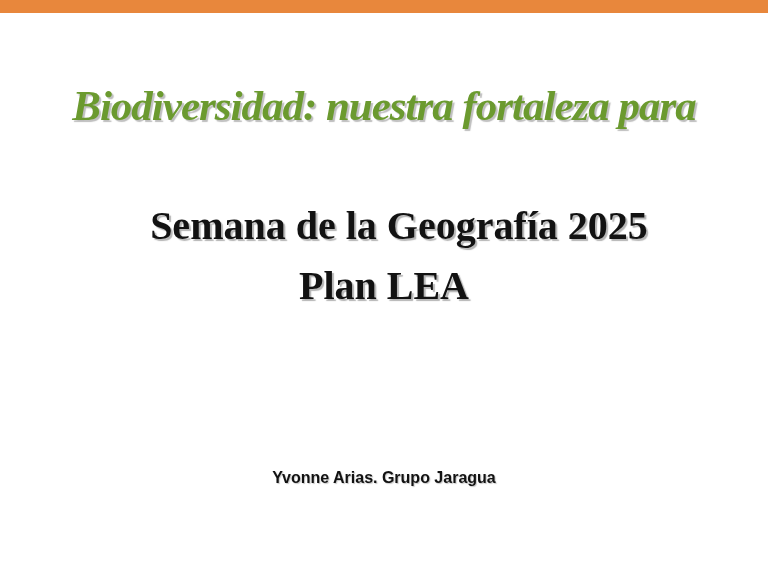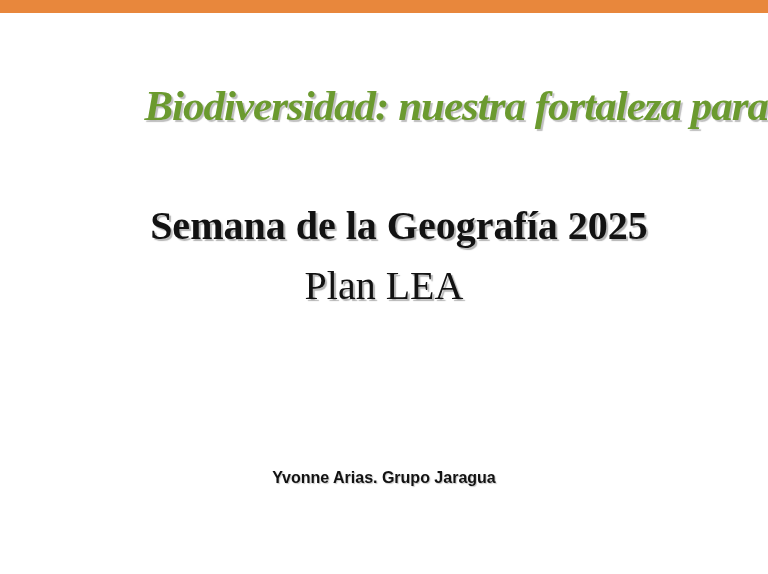--- a/index.html
+++ b/index.html
@@ -26,21 +26,21 @@
     top: 0; left: 0;
     width: 100%;
     height: 13px;
     background: var(--top-bar);
   }
   .title-block {
     position: absolute;
     top: 76px;
     left: 0;
     width: 100%;
-    text-align: right;
+    text-align: center;
     color: var(--title-green);
     font-family: "Liberation Serif", "DejaVu Serif", serif;
     font-style: italic;
     font-weight: bold;
     font-size: 43px;
     line-height: 59px;
     letter-spacing: -1px;
     text-shadow: 2px 2px 1px rgba(70, 70, 70, 0.35);
   }
   .subtitle {
@@ -57,21 +57,21 @@
     text-shadow: 2px 2px 1px rgba(120, 120, 120, 0.55);
   }
   .subtitle-2 {
     position: absolute;
     top: 262px;
     left: 0;
     width: 100%;
     text-align: center;
     color: var(--text-black);
     font-family: "Liberation Serif", "DejaVu Serif", serif;
-    font-weight: normal;
+    font-weight: bold;
     font-size: 40px;
     line-height: 48px;
     text-shadow: 2px 2px 1px rgba(120, 120, 120, 0.55);
   }
   .author {
     position: absolute;
     top: 450px;
     left: 0;
     width: 100%;
     text-align: center;

